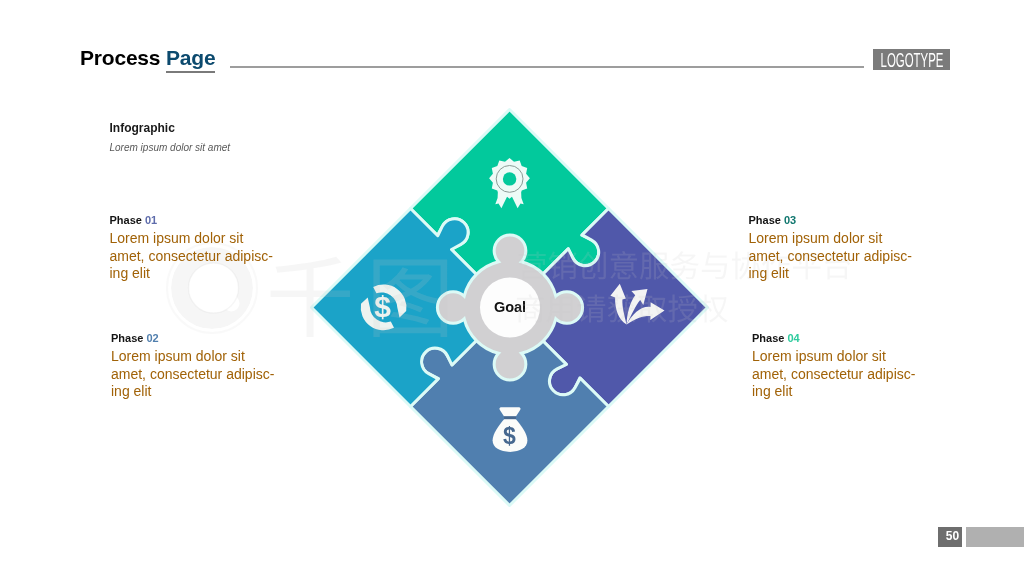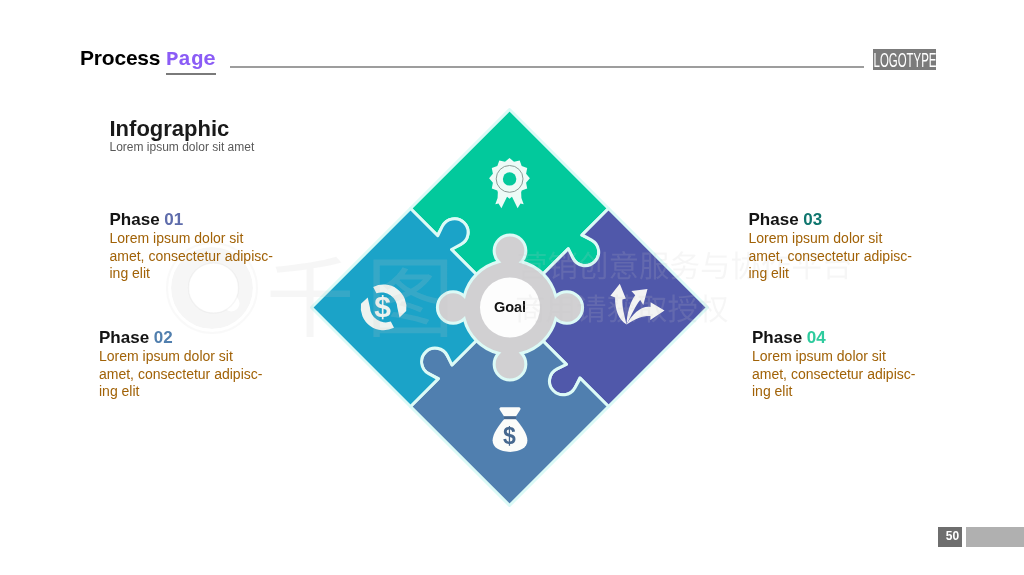--- a/index.html
+++ b/index.html
@@ -5,32 +5,32 @@
   html,body{margin:0;padding:0;}
   body{width:1024px;height:575px;background:#fff;overflow:hidden;
        font-family:"Liberation Sans",sans-serif;-webkit-font-smoothing:antialiased;}
   .slide{position:relative;width:1024px;height:575px;}
 
   
   .hdr{position:absolute;left:0;top:0;width:1024px;height:100px;}
   .hdr-title{position:absolute;left:80px;top:46px;font-size:21px;font-weight:bold;
              letter-spacing:-0.2px;white-space:nowrap;}
   .t-light{color:#000000;}
-  .t-bold{color:#8b5cf6;border-bottom:2px solid #7a7a7a;padding-bottom:2px;font-family:Liberation Mono, monospace;}
+  .t-bold{color:#0c4a6e;border-bottom:2px solid #7a7a7a;padding-bottom:2px;}
   .hdr-rule{position:absolute;left:230px;top:66px;width:634px;height:1.5px;background:#9d9d9d;}
-  .logo-box{position:absolute;left:873px;top:48.5px;width:63px;height:21.5px;background:#7b7b7b;
+  .logo-box{position:absolute;left:873px;top:48.5px;width:77px;height:21.5px;background:#7b7b7b;
             overflow:hidden;}
   .logo-txt{position:absolute;left:50%;top:50%;transform:translate(-50%,-50%) scaleX(0.545);
             color:#fff;font-size:21px;line-height:21px;white-space:nowrap;}
 
   
   .block{position:absolute;white-space:nowrap;}
-  .b-title{font-size:22px;font-weight:bold;color:#1a1a1a;line-height:21px;}
-  .b-sub{font-size:12px;color:#595959;line-height:17.6px;}
-  .ph-head{font-size:17px;font-weight:bold;color:#141414;line-height:20px;}
+  .b-title{font-size:12px;font-weight:bold;color:#1a1a1a;line-height:21px;}
+  .b-sub{font-size:10px;color:#595959;line-height:17.6px;font-style:italic;}
+  .ph-head{font-size:11px;font-weight:bold;color:#141414;line-height:20px;}
   .ph-num{font-weight:bold;}
   .ph-body{font-size:14px;color:#a16207;line-height:17.7px;}
 
   
   .pg-box{position:absolute;left:938px;top:527px;width:23.5px;height:19.5px;background:#6e6e6e;}
   .pg-num{position:absolute;left:0;top:0;width:29px;height:19.5px;line-height:19.5px;
           text-align:center;color:#fff;font-size:12px;font-weight:bold;}
   .pg-bar{position:absolute;left:966px;top:527px;width:58px;height:19.5px;background:#b0b0b0;}
 
   
@@ -114,21 +114,21 @@
   <div class="block" style="left:109.5px;top:118px;">
     <div class="b-title">Infographic</div>
     <div class="b-sub">Lorem ipsum dolor sit amet</div>
   </div>
 
   <div class="block" style="left:109.5px;top:210px;">
     <div class="ph-head"><span>Phase</span> <span class="ph-num" style="color: rgb(94, 108, 171);">01</span></div>
     <div class="ph-body"><span>Lorem ipsum dolor sit</span><br><span>amet, consectetur adipisc-</span><br><span>ing elit</span></div>
   </div>
 
-  <div class="block" style="left:99px;top:328px;">
+  <div class="block" style="left:111px;top:328px;">
     <div class="ph-head"><span>Phase</span> <span class="ph-num" style="color: rgb(81, 127, 174);">02</span></div>
     <div class="ph-body"><span>Lorem ipsum dolor sit</span><br><span>amet, consectetur adipisc-</span><br><span>ing elit</span></div>
   </div>
 
   <div class="block" style="left:748.5px;top:210px;">
     <div class="ph-head"><span>Phase</span> <span class="ph-num" style="color: #0f766e;">03</span></div>
     <div class="ph-body"><span>Lorem ipsum dolor sit</span><br><span>amet, consectetur adipisc-</span><br><span>ing elit</span></div>
   </div>
 
   <div class="block" style="left:752px;top:328px;">

